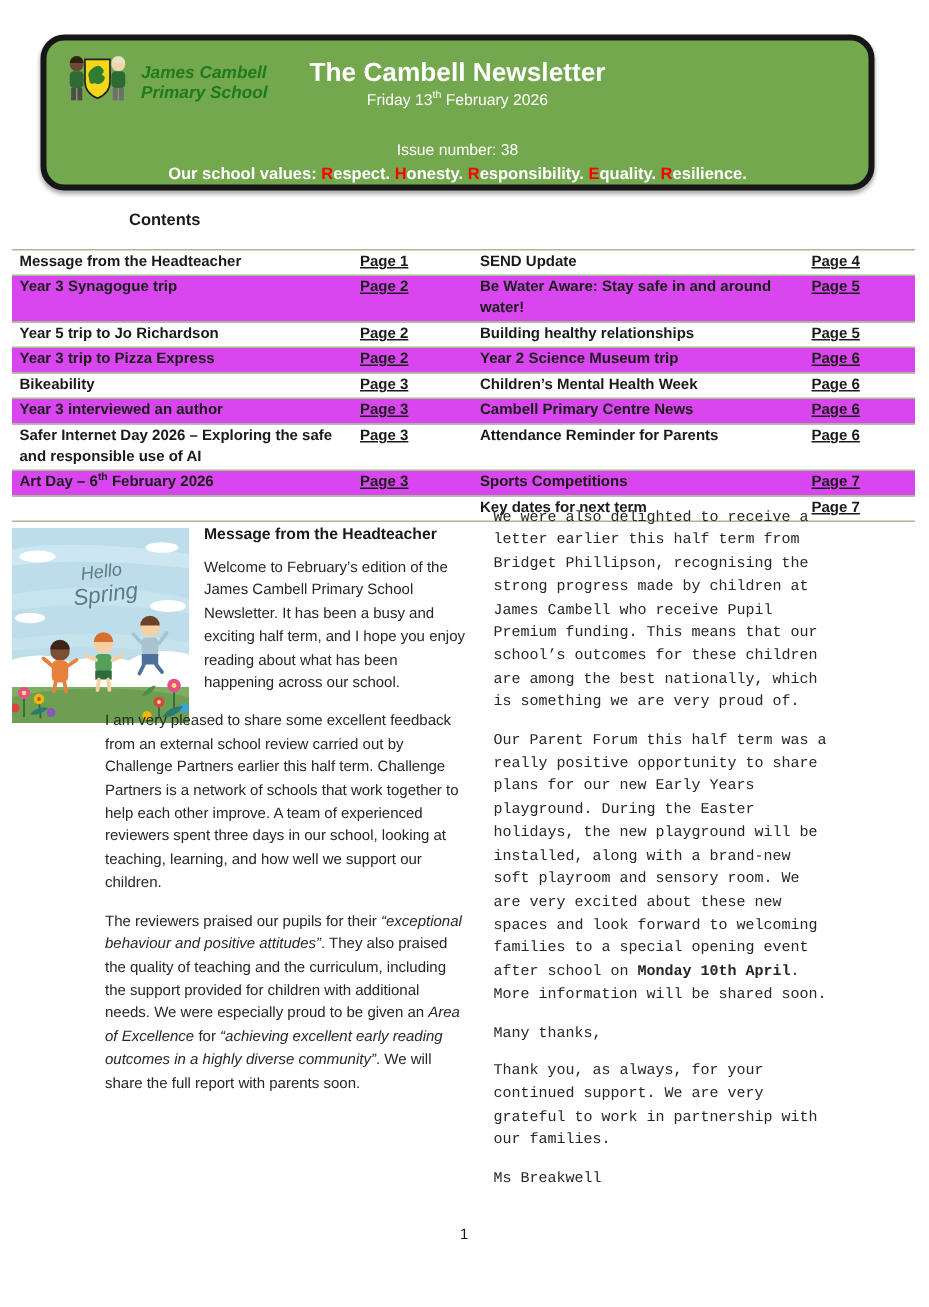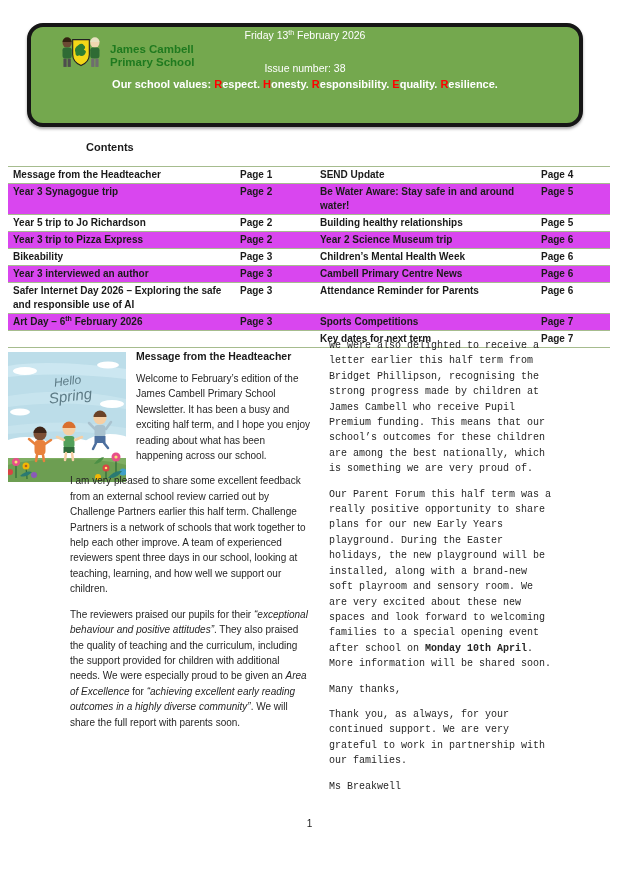--- a/index.html
+++ b/index.html
@@ -6,35 +6,35 @@
   body{
     width:619px;height:871px;position:relative;background:#ffffff;
     font-family:"Liberation Sans",sans-serif;color:#262626;overflow:hidden;
   }
   
   .banner{
     position:absolute;left:27px;top:23px;width:548px;height:96px;
     background:#74A84E;border:4px solid #161616;border-radius:16px;
     box-shadow:0 2px 3px rgba(0,0,0,.35);padding:0;
   }
-  .logo-row{position:absolute;left:28px;top:8px;display:flex;gap:7px;align-items:center;}
+  .logo-row{position:absolute;left:12px;top:8px;display:flex;gap:7px;align-items:center;font-style:italic;}
   .school-name{color:#1F7A1F;font-weight:bold;font-size:11.5px;line-height:13px;}
   .banner-title{text-align:center;margin-top:11px;color:#ffffff;font-size:17.5px;font-weight:bold;}
   .banner-date{text-align:center;color:#ffffff;font-size:10.5px;margin-top:2px;}
   .banner-issue{text-align:center;color:#ffffff;font-size:10.5px;margin-top:21px;}
   .banner-values{text-align:center;color:#ffffff;font-size:11px;font-weight:bold;margin-top:4px;}
   .red{color:#FF0000;}
   sup{font-size:7px;vertical-align:super;line-height:0;}
   
   .contents-heading{position:absolute;left:86px;top:141px;font-size:11px;font-weight:bold;color:#1a1a1a;}
   .contents-table{position:absolute;left:8px;top:166px;width:602px;border-top:1px solid #A6BC8E;}
   .crow{display:grid;grid-template-columns:230px 77px 224px 71px;border-bottom:1px solid #A6BC8E;}
   .crow.shaded{background:#d946ef;}
   .ccell{font-weight:bold;font-size:10px;line-height:14px;padding:1px 2px 1px 5px;color:#1a1a1a;min-height:13px;}
-  .ccell.page{padding-left:2px;}
+  .ccell.page{padding-left:2px;text-decoration:underline;}
   
   .spring-img{position:absolute;left:8px;top:352px;width:118px;height:130px;}
   .col1{position:absolute;left:70px;top:350px;width:241px;}
   .col2{position:absolute;left:329px;top:338px;width:225px;font-family:Liberation Mono, monospace;}
   .article-heading{font-size:10.5px;font-weight:bold;margin:0 0 9px 66px;color:#1a1a1a;}
   .col1 p,.col2 p{font-size:10px;line-height:15.4px;margin:0 0 10px 0;}
   .col1 p.indent{margin-left:66px;}
   .page-num{position:absolute;left:0;top:818px;width:619px;text-align:center;font-size:10px;color:#1a1a1a;}
 </style>
 </head>
@@ -56,20 +56,21 @@
         <rect x="38.5" y="25.5" width="3.5" height="9" fill="#6e6e6e"></rect>
         <path d="M14 5 h18 v16 q0 8 -9 12 q-9 -4 -9 -12 z" fill="#f4d718" stroke="#222222" stroke-width="1.2"></path>
         <path d="M20 11 q4 -3 6 0 q3 2 0 5 q4 1 1 5 q-3 3 -6 1 q-4 2 -4 -3 q-2 -5 3 -8" fill="#2e7d32"></path>
       </svg>
     </span>
     <span class="school-name">
       <span>James Cambell</span><br>
       <span>Primary School</span>
     </span>
   </div>
+  <div class="banner-title">The Cambell Newsletter</div>
   <div class="banner-date">Friday 13<sup>th</sup> February 2026</div>
   <div class="banner-issue">Issue number: 38</div>
   <div class="banner-values"><span>Our school values: </span><span><span><span class="red">R</span>espect.  </span><span><span class="red">H</span>onesty.  </span><span><span class="red">R</span>esponsibility.  </span><span><span class="red">E</span>quality.  </span><span><span class="red">R</span>esilience.  </span></span></div>
 </div>
 
 <div class="contents-heading">Contents</div>
 <div class="contents-table">
     <div class="crow">
       <div class="ccell item">Message from the Headteacher</div>
       <div class="ccell page">Page 1</div>

